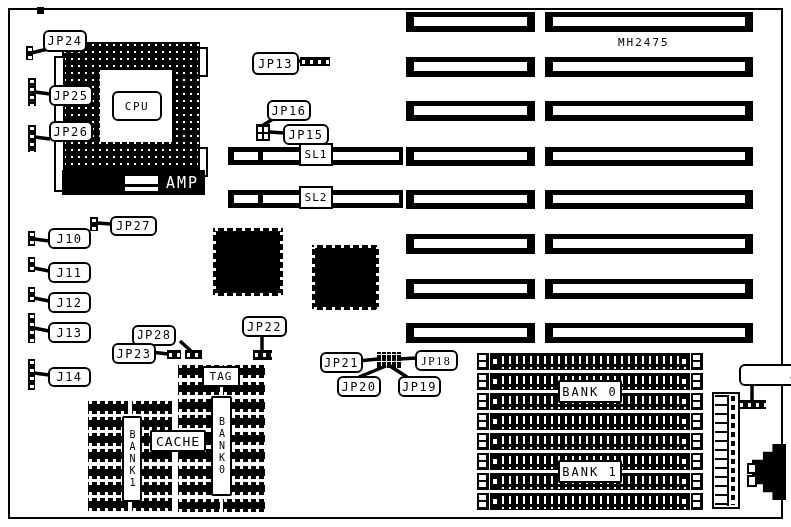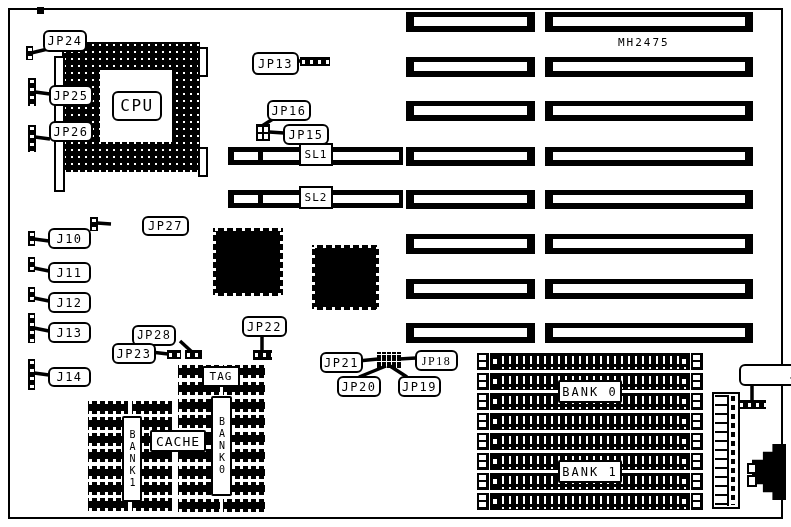--- a/index.html
+++ b/index.html
@@ -93,24 +93,27 @@
 <body>
 
 <div id="canvas">
 
   <div class="abs frame"></div>
   <div class="abs" style="left:37px;top:7px;width:7px;height:7px;background:#000;z-index:3;"></div>
 
   <div class="abs socket" style="left:62px;top:42px;width:138px;height:130px;">
     <div class="socket-center" style="left:38px;top:28px;width:72px;height:72px;"></div>
   </div>
-  <div class="abs lbl" style="left:112px;top:91px;width:46px;height:26px;font-size:16px;">CPU</div>
+  <div class="abs lbl" style="left:112px;top:91px;width:46px;height:26px;font-size:11px;">CPU</div>
   <div class="abs wbar" style="left:54px;top:56px;width:7px;height:132px;"></div>
   <div class="abs wbar" style="left:198px;top:47px;width:6px;height:26px;"></div>
   <div class="abs wbar" style="left:198px;top:147px;width:6px;height:26px;"></div>
+  <div class="abs amp" style="left:62px;top:170px;width:143px;height:25px;">
+    <span>AMP</span>
+  </div>
 
   <div class="abs slot" style="left:406px;top:12px;width:129px;height:20px;">
       <div class="inner"></div>
     </div>
   <div class="abs slot" style="left:406px;top:57px;width:129px;height:20px;">
       <div class="inner"></div>
     </div>
   <div class="abs slot" style="left:406px;top:101px;width:129px;height:20px;">
       <div class="inner"></div>
     </div>
@@ -330,21 +333,21 @@
       <line x1="752" y1="381" x2="752" y2="401"></line>
     </g>
   </svg>
 
   <div class="abs lbl" style="left:43px;top:30px;width:40px;height:18px;">JP24</div>
   <div class="abs lbl" style="left:49px;top:85px;width:40px;height:17px;">JP25</div>
   <div class="abs lbl" style="left:49px;top:121px;width:40px;height:17px;">JP26</div>
   <div class="abs lbl" style="left:252px;top:52px;width:43px;height:19px;">JP13</div>
   <div class="abs lbl" style="left:267px;top:100px;width:40px;height:17px;">JP16</div>
   <div class="abs lbl" style="left:283px;top:124px;width:42px;height:17px;">JP15</div>
-  <div class="abs lbl" style="left:110px;top:216px;width:43px;height:16px;margin-left:32px;">JP27</div>
+  <div class="abs lbl" style="left:110px;top:216px;width:43px;height:16px;">JP27</div>
   <div class="abs lbl" style="left:48px;top:228px;width:39px;height:17px;">J10</div>
   <div class="abs lbl" style="left:48px;top:262px;width:39px;height:17px;">J11</div>
   <div class="abs lbl" style="left:48px;top:292px;width:39px;height:17px;">J12</div>
   <div class="abs lbl" style="left:48px;top:322px;width:39px;height:17px;">J13</div>
   <div class="abs lbl" style="left:48px;top:367px;width:39px;height:16px;text-align:center;">J14</div>
   <div class="abs lbl" style="left:132px;top:325px;width:40px;height:17px;font-family:Liberation Mono, monospace;">JP28</div>
   <div class="abs lbl" style="left:112px;top:343px;width:40px;height:17px;">JP23</div>
   <div class="abs lbl" style="left:242px;top:316px;width:41px;height:17px;">JP22</div>
   <div class="abs lbl" style="left:320px;top:352px;width:39px;height:17px;">JP21</div>
   <div class="abs lbl" style="left:415px;top:350px;width:39px;height:17px;font-family:Liberation Serif, serif;">JP18</div>

